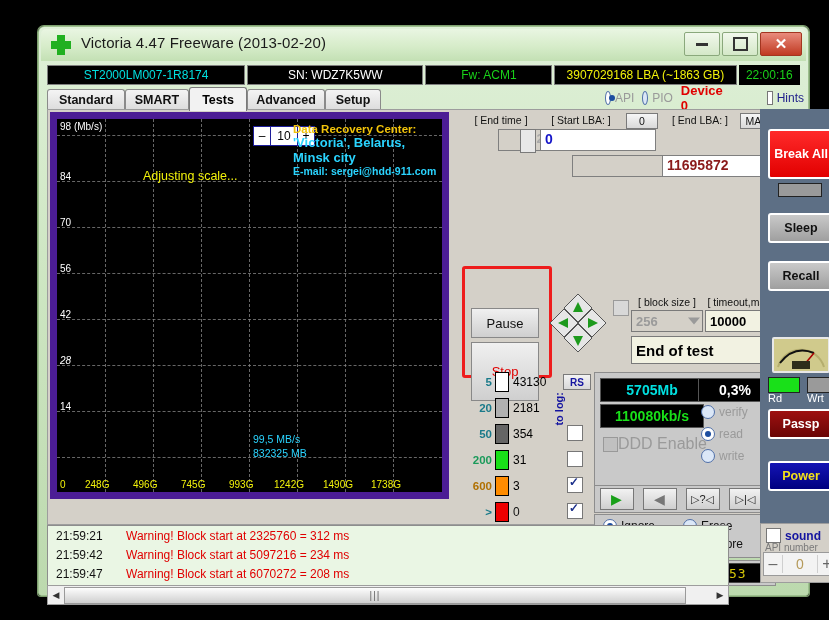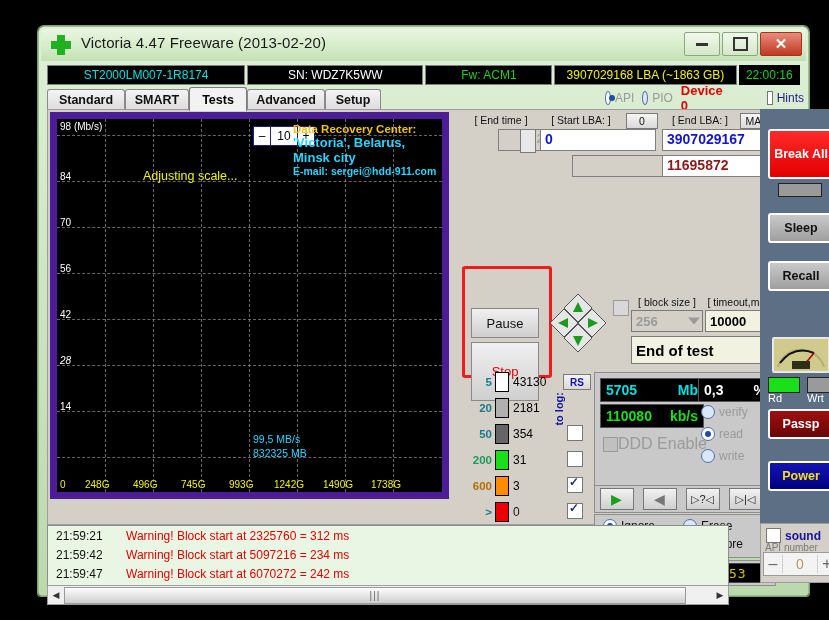--- a/index.html
+++ b/index.html
@@ -118,21 +118,21 @@
   .swatch{width:12px;height:18px;border:1px solid #000;}
   .lcount{margin-left:4px;color:#000;font-size:12px;}
   .tolog{position:absolute;left:505px;top:282px;color:#1414a0;font-size:11px;font-weight:bold;
          writing-mode:vertical-rl;transform:rotate(180deg);}
   .rsbtn{position:absolute;left:515px;top:264px;width:26px;height:14px;
          background:linear-gradient(180deg,#f3f3f3,#d8d8d8);border:1px solid #7a7a7a;
          font-size:10px;color:#1414a0;display:flex;align-items:center;justify-content:center;font-weight:bold;}
 
   
   .stats{position:absolute;left:546px;top:262px;width:172px;height:112px;background:#c9c9c9;border:1px solid #8d8d8d;}
-  .lcd{background:#000;border:1px solid #555;display:flex;align-items:center;justify-content:space-between;
+  .lcd{background:#000;border:1px solid #555;display:flex;align-items:center;justify-content:center;
        padding:0 5px;font-weight:bold;font-size:14px;}
 
   .opbar{position:absolute;left:546px;top:375px;width:172px;height:26px;background:#c9c9c9;border:1px solid #8d8d8d;
          display:flex;align-items:center;justify-content:space-around;}
   .opbtn{width:32px;height:20px;background:linear-gradient(180deg,#f2f2f2,#cfcfcf);border:1px solid #777;
          display:flex;align-items:center;justify-content:center;}
 
   .optbox{position:absolute;left:546px;top:404px;width:172px;height:42px;background:#c9c9c9;border:1px solid #8d8d8d;}
   .optrow{position:absolute;font-size:12px;display:flex;align-items:center;gap:4px;color:#111;}
 
@@ -281,21 +281,20 @@
     <div class="fieldlbl" style="position:absolute;left:418px;top:4px;width:70px;">[ End time ]</div>
     <div class="fieldlbl" style="position:absolute;left:492px;top:4px;width:82px;">[ Start LBA: ]</div>
     <div class="minibtn" style="position:absolute;left:578px;top:3px;width:30px;height:14px;">0</div>
     <div class="fieldlbl" style="position:absolute;left:614px;top:4px;width:76px;">[ End LBA: ]</div>
     <div class="minibtn" style="position:absolute;left:692px;top:3px;width:32px;height:14px;">MAX</div>
 
     <div class="entry dis" style="position:absolute;left:418px;top:19px;width:70px;height:22px;text-align:right;padding-right:16px;font-size:13px;">2:24</div>
     <div class="spin" style="left:472px;top:19px;width:14px;height:22px;background:#e8e8e8;"></div>
 
     <div class="entry" style="position:absolute;left:492px;top:19px;width:116px;height:22px;">0</div>
-    <div class="entry" style="position:absolute;left:614px;top:19px;width:110px;height:22px;">3907029167</div>
 
     <div class="entry dis" style="position:absolute;left:492px;top:45px;width:116px;height:22px;"></div>
     <div class="entry red" style="position:absolute;left:614px;top:45px;width:110px;height:22px;">11695872</div>
 
     <div class="redbox"></div>
     <div class="bigbtn" style="position:absolute;left:423px;top:163px;width:66px;height:28px;">Pause</div>
     <div class="bigbtn stop" style="position:absolute;left:423px;top:197px;width:66px;height:57px;">Stop</div>
 
     <div class="dpad" style="left:500px;top:182px;width:60px;height:62px;">
       <svg width="60" height="62" viewBox="0 0 60 62">
@@ -488,21 +487,21 @@
     <div class="logrow">
       <span class="logtime">21:59:21</span>
       <span class="logmsg">Warning! Block start at 2325760 = 312 ms</span>
     </div>
     <div class="logrow">
       <span class="logtime">21:59:42</span>
       <span class="logmsg">Warning! Block start at 5097216 = 234 ms</span>
     </div>
     <div class="logrow">
       <span class="logtime">21:59:47</span>
-      <span class="logmsg">Warning! Block start at 6070272 = 242 ms</span>
+      <span class="logmsg">Warning! Block start at 6070272 = 208 ms</span>
     </div>
   </div>
 
   <div class="hscroll">
     <div class="harrow">◀</div>
     <div class="hthumb" style="width:620px;">|||</div>
     <div class="harrow" style="margin-left:auto;">▶</div>
   </div>
 
 </div>

